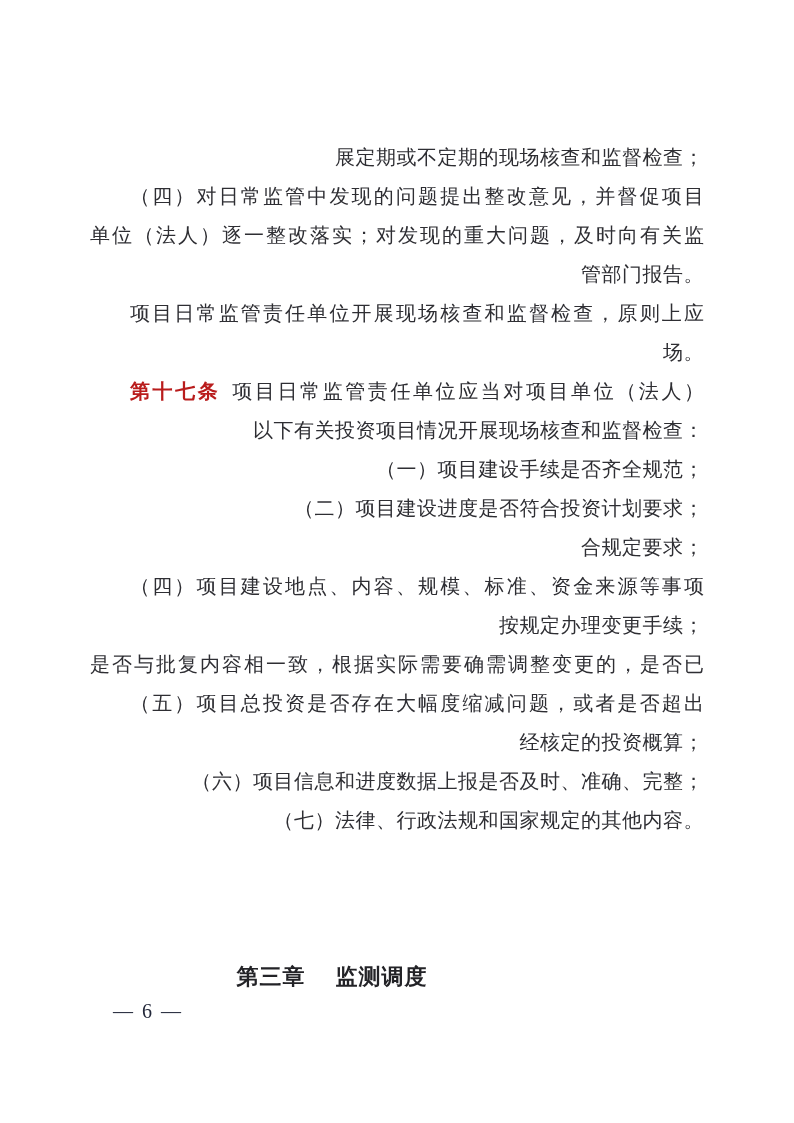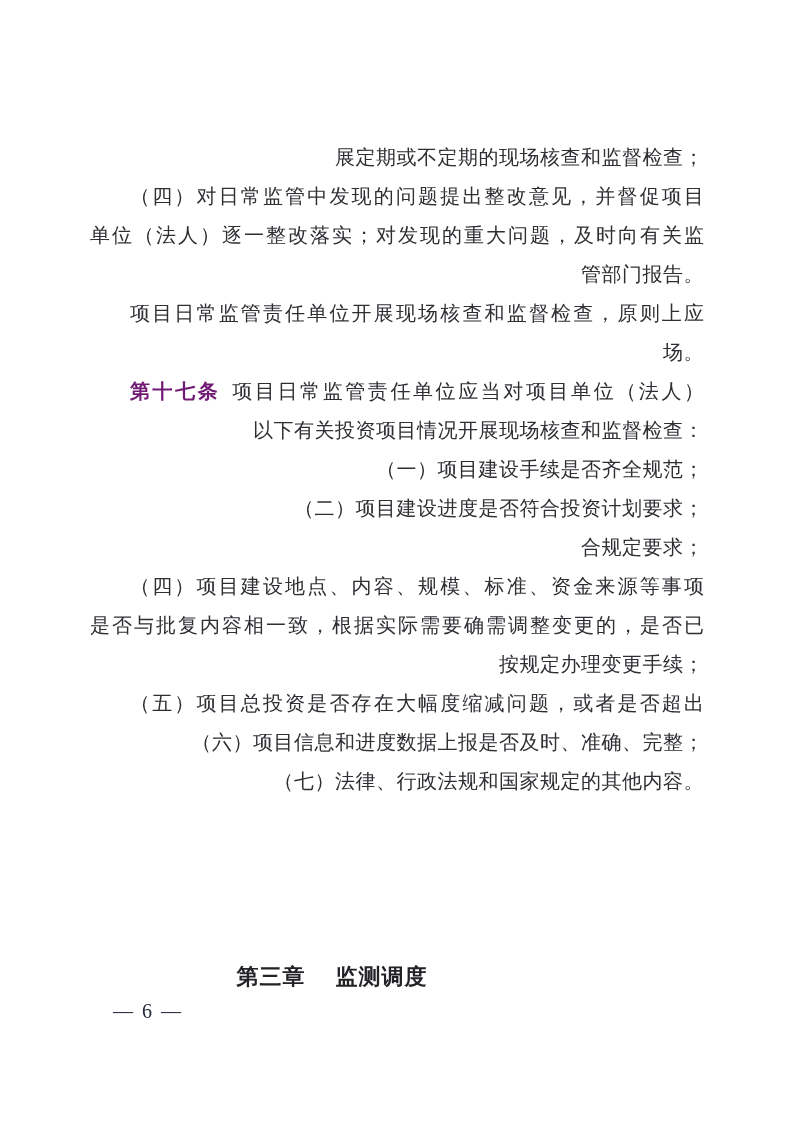--- a/index.html
+++ b/index.html
@@ -33,21 +33,21 @@
   .line.fill {
     text-align: justify;
     text-align-last: justify;
     letter-spacing: 0;
   }
   .line.indent {
     text-indent: 40px;
   }
   .article-label {
     font-weight: bold;
-    color: #701a75;
+    color: #b91c1c;
     margin-right: 12px;
   }
   .chapter {
     position: absolute;
     left: 0;
     top: 957px;
     width: 664px;
     height: 39px;
     line-height: 39px;
     text-align: center;
@@ -83,23 +83,24 @@
     <div class="line indent fill">项目日常监管责任单位开展现场核查和监督检查，原则上应</div>
     <div class="line">场。</div>
     <div class="line indent fill">
       <span class="article-label">第十七条</span><span>项目日常监管责任单位应当对项目单位（法人）</span>
     </div>
     <div class="line">以下有关投资项目情况开展现场核查和监督检查：</div>
     <div class="line indent">（一）项目建设手续是否齐全规范；</div>
     <div class="line indent">（二）项目建设进度是否符合投资计划要求；</div>
     <div class="line">合规定要求；</div>
     <div class="line indent fill">（四）项目建设地点、内容、规模、标准、资金来源等事项</div>
+    <div class="line">按规定办理变更手续；</div>
     <div class="line fill">是否与批复内容相一致，根据实际需要确需调整变更的，是否已</div>
-    <div class="line">按规定办理变更手续；</div>
     <div class="line indent fill">（五）项目总投资是否存在大幅度缩减问题，或者是否超出</div>
+    <div class="line">经核定的投资概算；</div>
     <div class="line indent">（六）项目信息和进度数据上报是否及时、准确、完整；</div>
     <div class="line indent">（七）法律、行政法规和国家规定的其他内容。</div>
   </div>
 
   <div class="chapter">
     <span class="chapter-no">第三章</span><span class="chapter-title">监测调度</span>
   </div>
 
   <div class="pageno">— 6 —</div>
 

